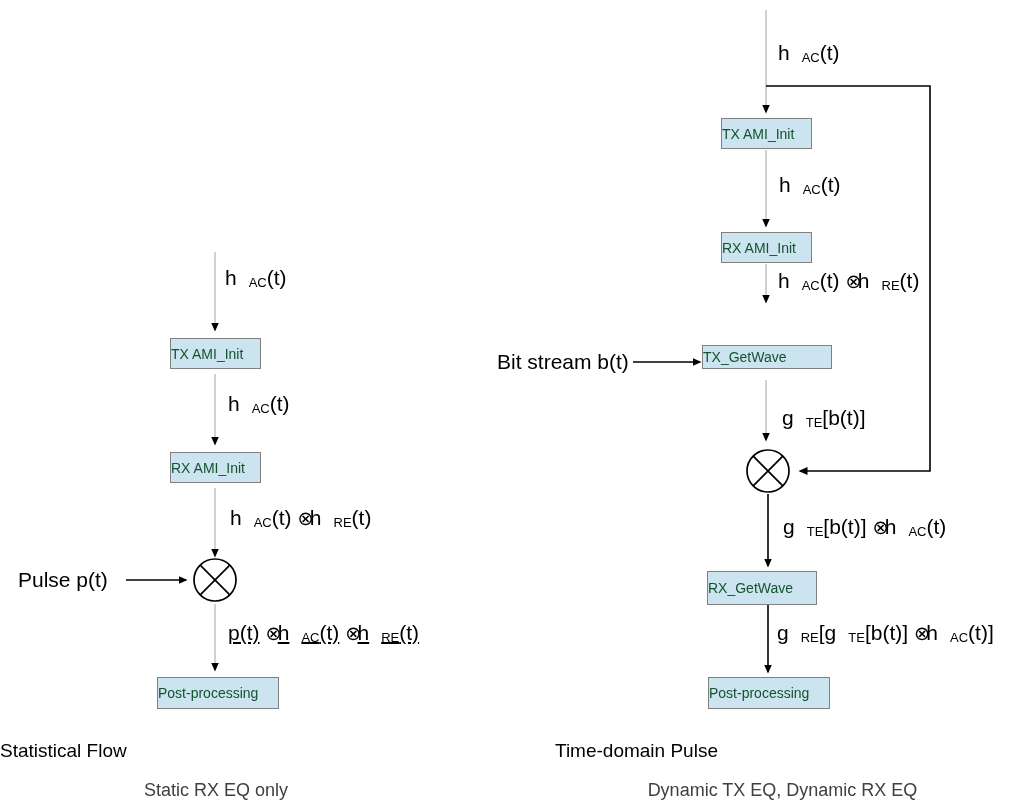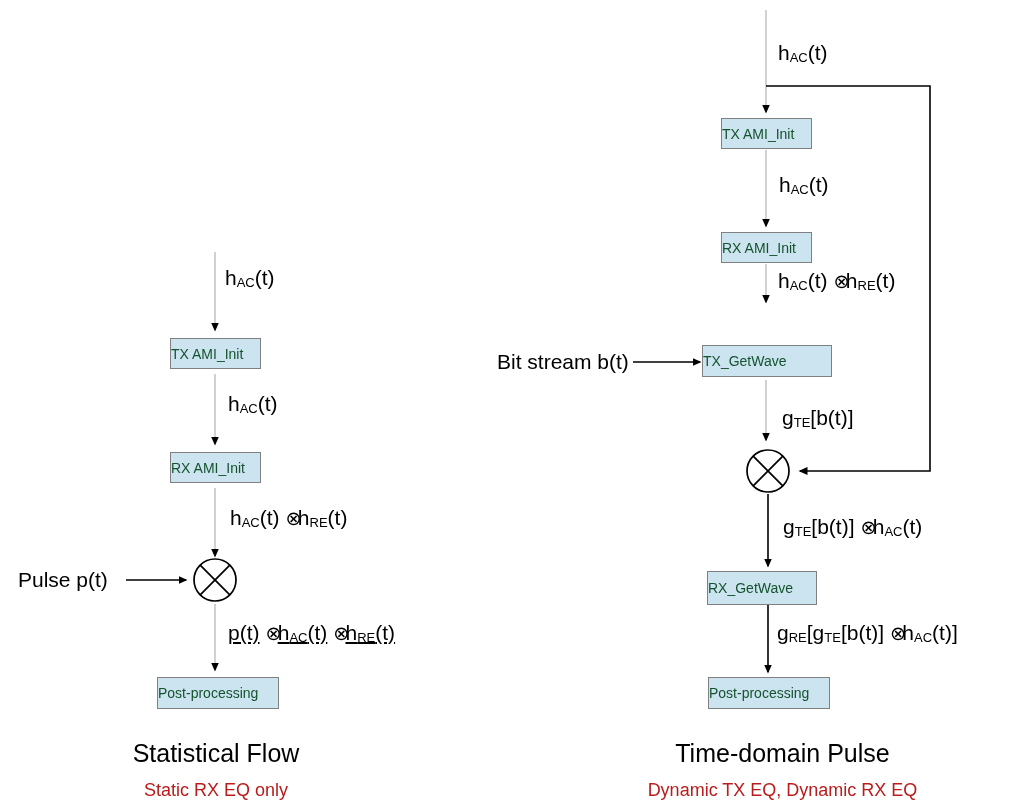--- a/index.html
+++ b/index.html
@@ -38,42 +38,41 @@
     color: #14532d;
     white-space: nowrap;
   }
   .lbl {
     position: absolute;
     font-size: 21px;
     line-height: 1;
     white-space: nowrap;
     color: #000;
   }
-  .sub { font-size: 0.62em; vertical-align: -0.18em; letter-spacing: 0px; }
+  .sub { font-size: 0.62em; vertical-align: -0.18em; letter-spacing: 0px; margin-left: 12px; }
   .conv {
     font-size: 0.92em;
     margin-left: 6px;
     margin-right: -4px;
     display: inline-block;
   }
   .flowtitle {
     position: absolute;
-    font-size: 25px;
+    font-size: 19px;
+    line-height: 1;
+    white-space: nowrap;
+    color: #000;
+  }
+  .flowsub {
+    position: absolute;
+    font-size: 18px;
     line-height: 1;
     white-space: nowrap;
     text-align: center;
-    color: #000;
-  }
-  .flowsub {
-    position: absolute;
-    font-size: 18px;
-    line-height: 1;
-    white-space: nowrap;
-    text-align: center;
-    color: #b91c1c;
+    color: #404040;
   }
 </style>
 </head>
 <body>
 
 <div id="canvas">
 
   <svg class="wires" viewBox="0 0 1010 810">
     <defs>
       <marker id="arrGray" markerWidth="10" markerHeight="10" refX="7.5" refY="4" orient="auto" markerUnits="userSpaceOnUse">
@@ -166,21 +165,21 @@
   </div>
 
   <div class="node" style="left:721px; top:118px; width:91px; height:31px;">
     <span>TX AMI_Init</span>
   </div>
 
   <div class="node" style="left:721px; top:232px; width:91px; height:31px;">
     <span>RX AMI_Init</span>
   </div>
 
-  <div class="node" style="left:702px; top:345px; width:130px; height:32px;">
+  <div class="node" style="left:702px; top:345px; width:130px; height:24px;">
     <span>TX_GetWave</span>
   </div>
 
   <div class="node" style="left:707px; top:571px; width:110px; height:34px;">
     <span>RX_GetWave</span>
   </div>
 
   <div class="node" style="left:708px; top:677px; width:122px; height:32px;">
     <span>Post-processing</span>
   </div>

